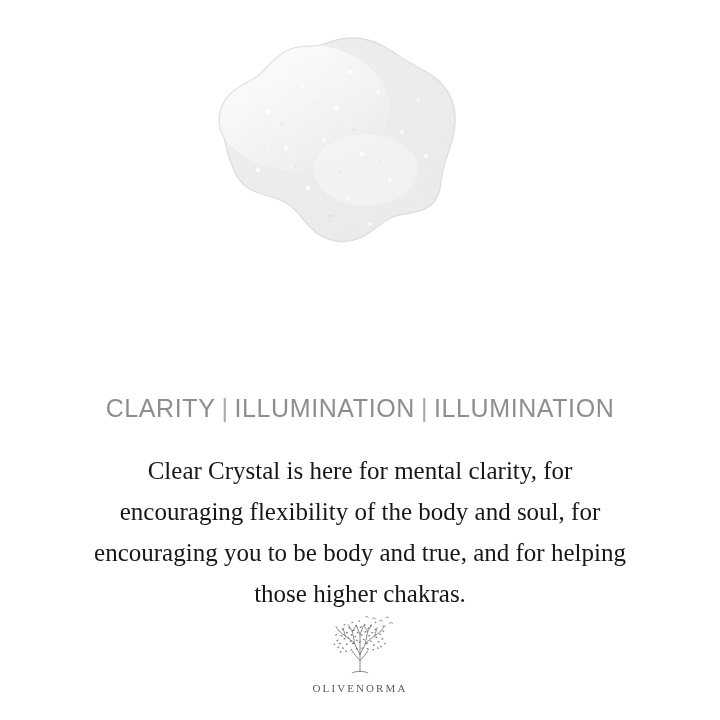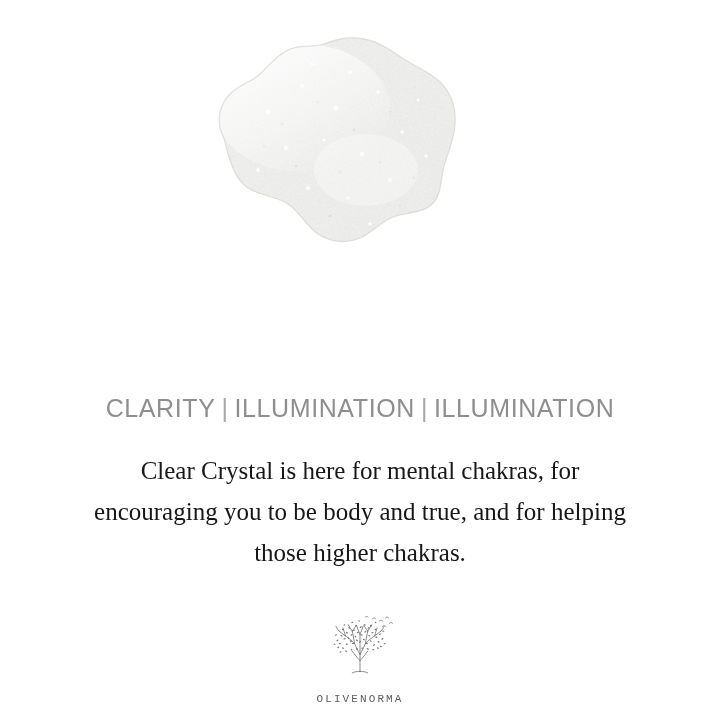--- a/index.html
+++ b/index.html
@@ -95,22 +95,22 @@
     text-align: center;
   }
   .logo-mark {
     display: block;
     margin: 0 auto;
     width: 78px;
     height: 62px;
   }
   .logo-word {
     display: block;
-    margin-top: 17px;
-    font-family: Liberation Mono, monospace;
+    margin-top: 6px;
+    font-family: Liberation Serif, serif;
     font-size: 11px;
     letter-spacing: 2.1px;
     color: #5d5d5d;
     font-weight: 400;
   }
 </style>
 </head>
 <body>
 
 <div class="card">
@@ -270,21 +270,22 @@
                Z" fill="none" stroke="#d8d8d4" stroke-width="1.3" opacity="0.75"></path>
     </svg>
   </div>
 
 
   <div class="keywords">
     <span>CLARITY</span><span class="kw-sep">|</span><span>ILLUMINATION</span><span class="kw-sep">|</span><span>ILLUMINATION</span>
   </div>
 
   <div class="body-text">
-    <div>Clear Crystal is here for mental chakras, for</div>
+    <div>Clear Crystal is here for mental clarity, for</div>
+    <div>encouraging flexibility of the body and soul, for</div>
     <div>encouraging you to be body and true, and for helping</div>
     <div>those higher chakras.</div>
   </div>
 
   <div class="logo">
     <svg class="logo-mark" viewBox="0 0 100 80" aria-label="olivenorma tree logo">
       <g stroke="#6f6f6f" stroke-width="1.05" fill="none" stroke-linecap="round">
 
         <path d="M50,74 L50,52"></path>
         <path d="M50,74 C45,74 42,75 40,76"></path>

